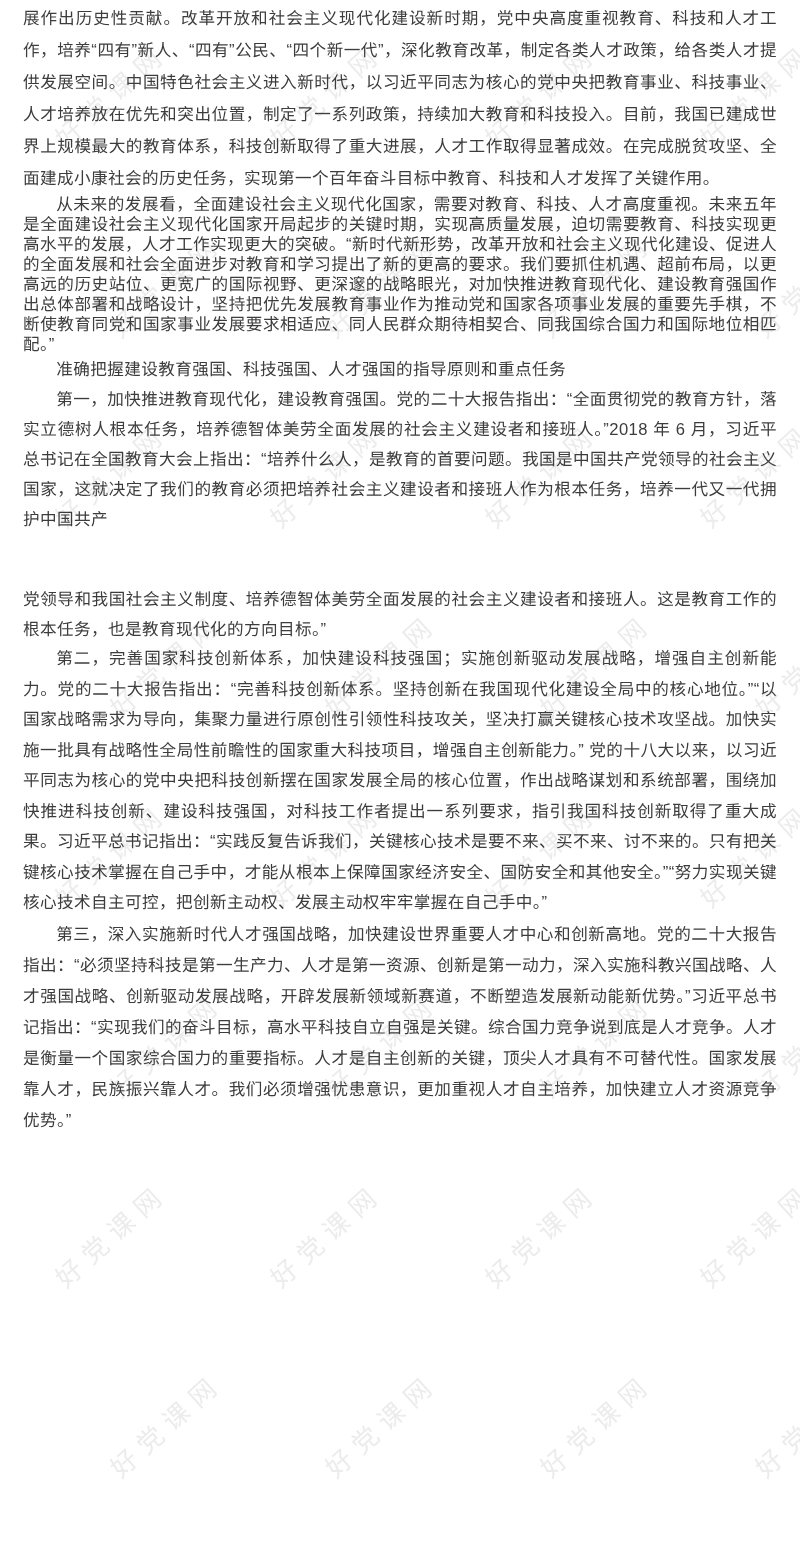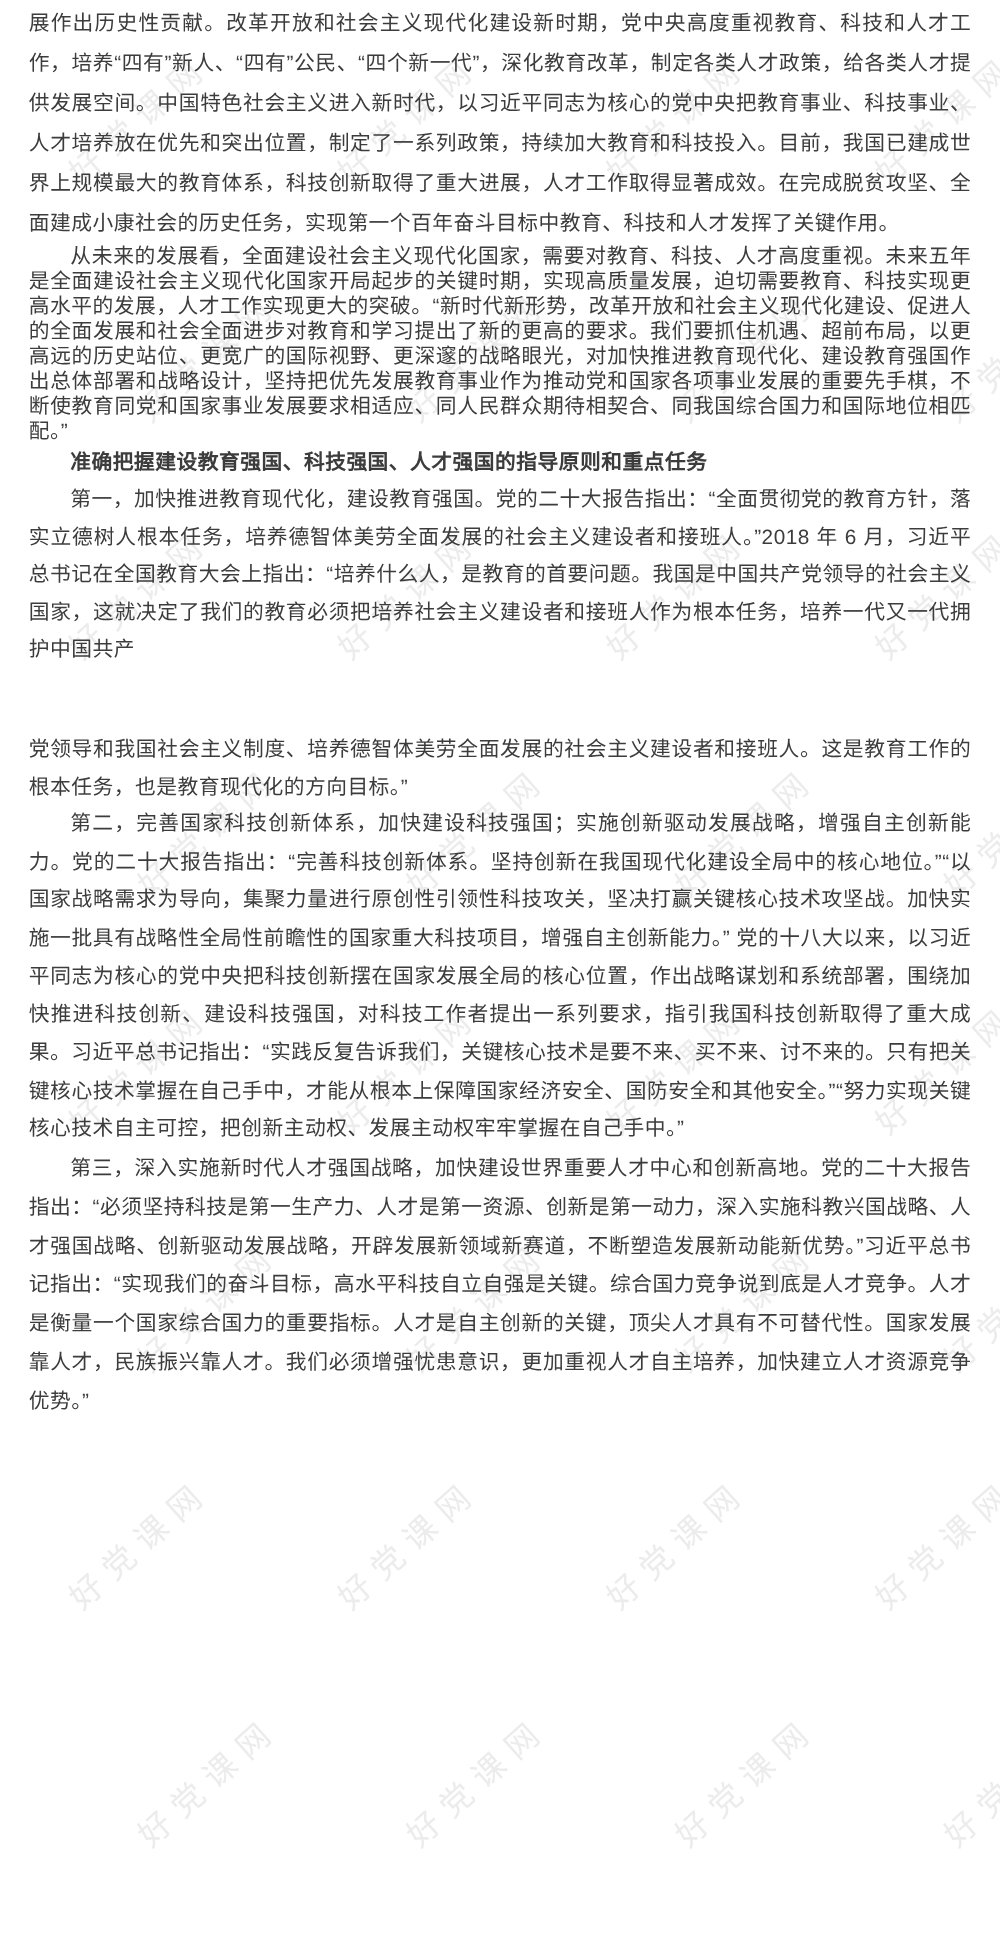--- a/index.html
+++ b/index.html
@@ -41,21 +41,21 @@
     text-align: justify;
     word-break: break-all;
   }
   .para, .heading {
     margin: 0;
     font-size: 16.6px;
     font-weight: normal;
     letter-spacing: 0.4px;
   }
   .heading {
-    font-weight: bold;
+    font-weight: normal;
   }
   .indent { text-indent: 2em; }
   .lh33  { line-height: 32px;   }
   .lh30  { line-height: 30px;   }
   .lh28  { line-height: 20px;   }
   .lh295 { line-height: 29.5px; }
   .lh305 { line-height: 30.5px; }
   .lh31  { line-height: 31px;   }
   .page-break {
     height: 50px;

